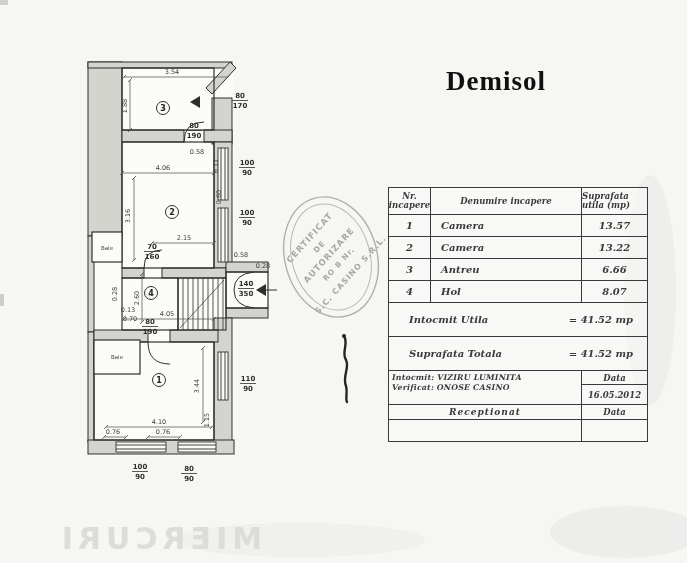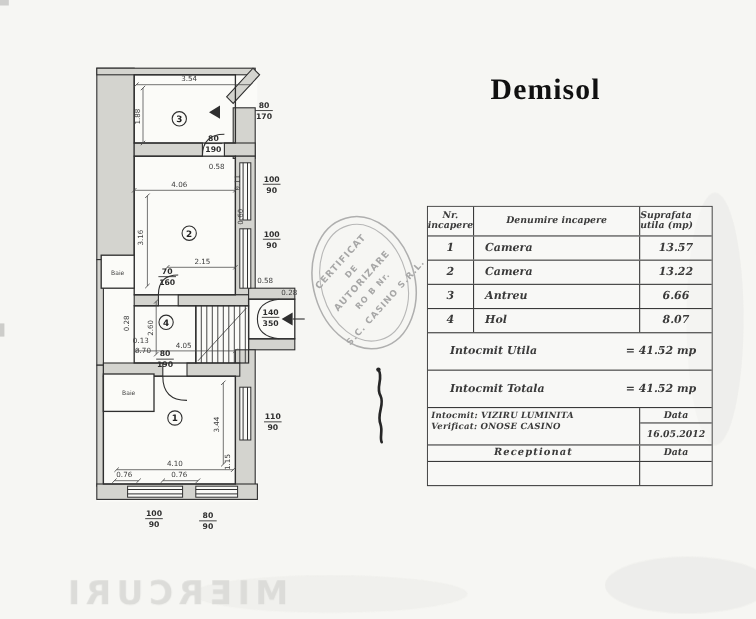--- a/index.html
+++ b/index.html
@@ -300,21 +300,21 @@
     <div class="trow drow">
       <div class="c1">4</div>
       <div class="c2">Hol</div>
       <div class="c3">8.07</div>
     </div>
     <div class="trow srow">
       <span class="lab">Intocmit Utila</span>
       <span class="val">= 41.52 mp</span>
     </div>
     <div class="trow srow">
-      <span class="lab">Intocmit Totala</span>
+      <span class="lab">Suprafata Totala</span>
       <span class="val">= 41.52 mp</span>
     </div>
     <div class="trow erow">
       <div class="eleft">
         <div>Intocmit: VIZIRU LUMINITA</div>
         <div>Verificat: ONOSE CASINO</div>
       </div>
       <div class="eright">
         <div class="dlab">Data</div>
         <div class="dval">16.05.2012</div>

